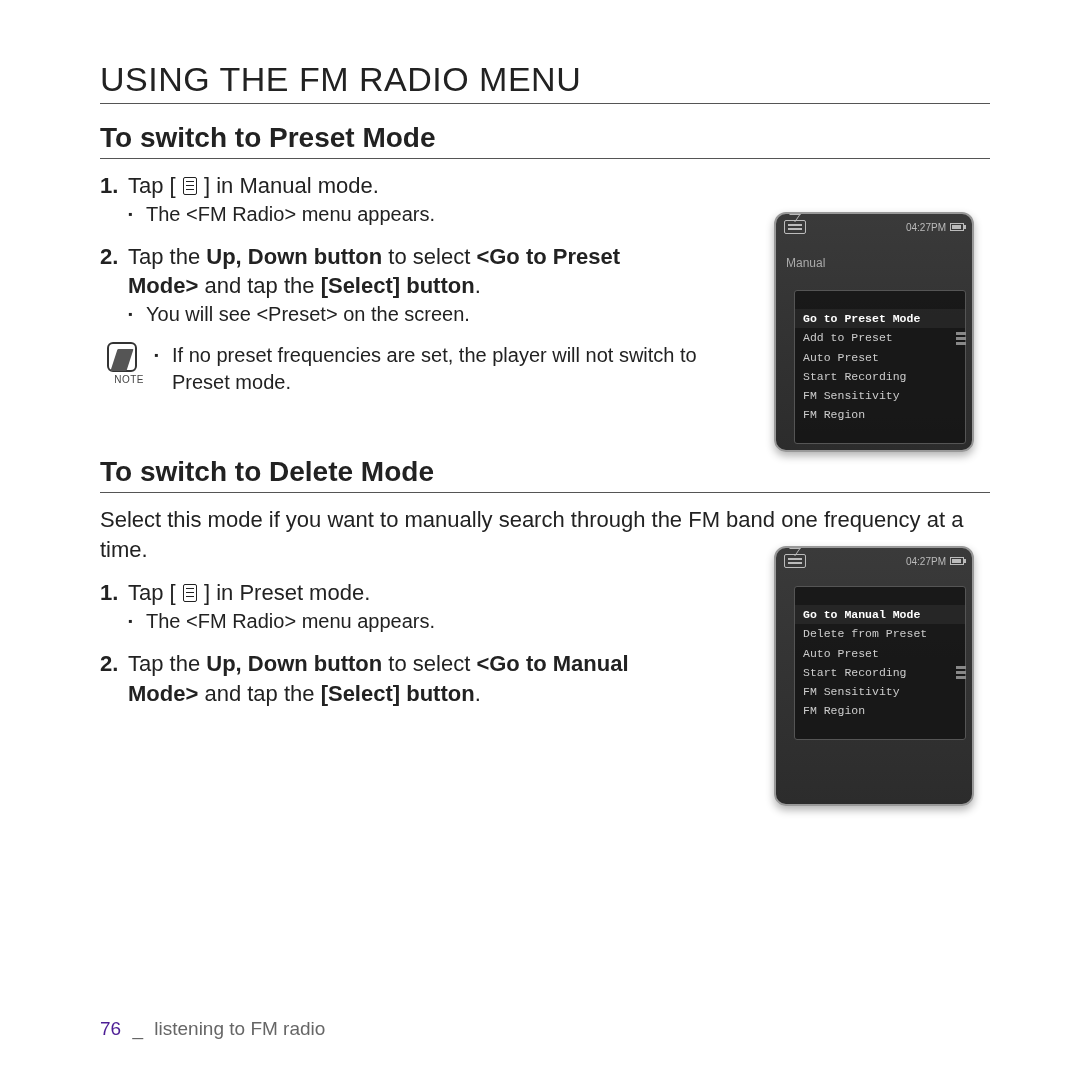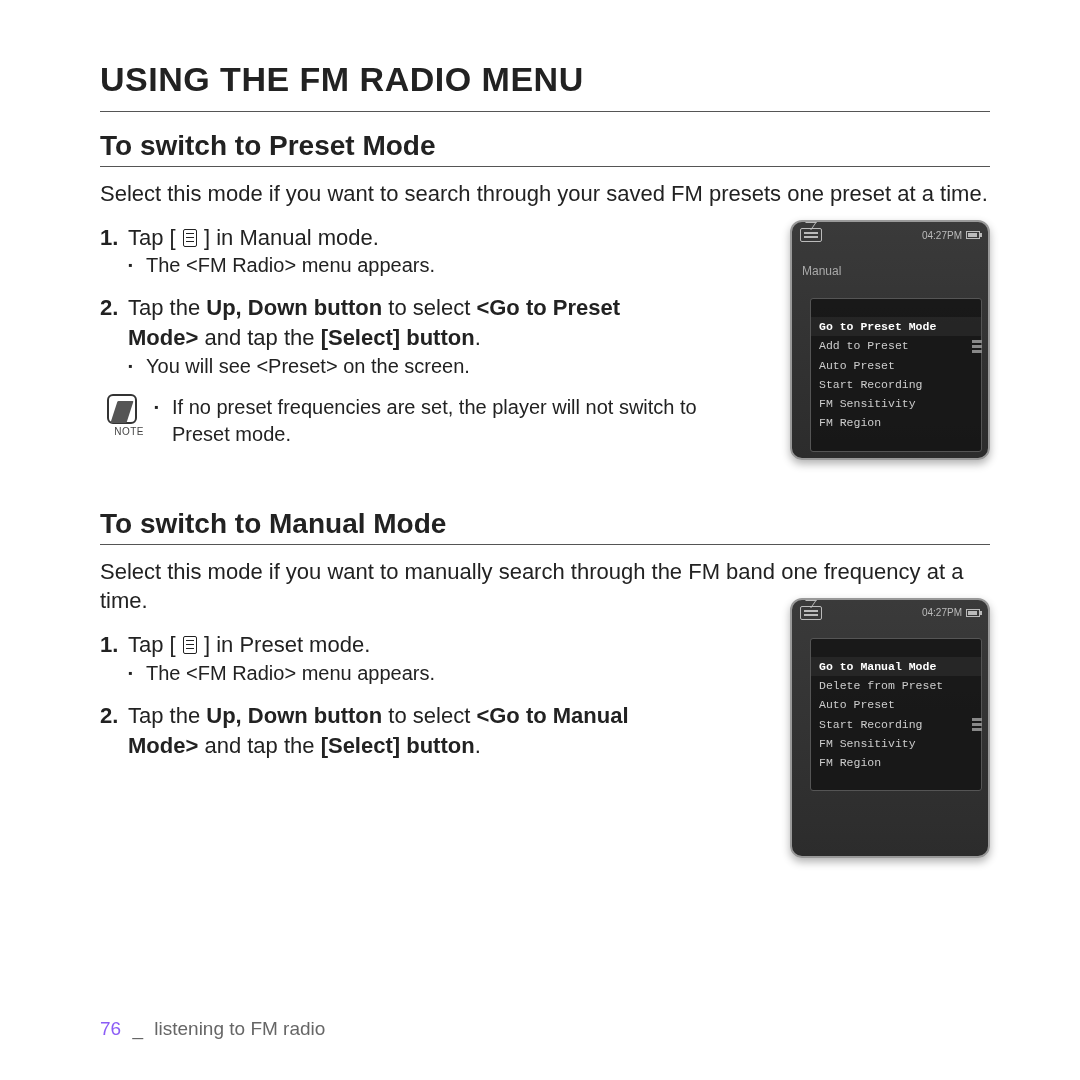--- a/index.html
+++ b/index.html
@@ -6,24 +6,24 @@
   html, body { width: 1080px; height: 1080px; }
   body {
     font-family: Arial, Helvetica, sans-serif;
     color: #222;
     background: #fff;
     position: relative;
     padding: 60px 90px 40px 100px;
   }
   .h1 {
     font-size: 34px;
-    font-weight: 700;
+    font-weight: 400;
     letter-spacing: 0.5px;
     border-bottom: 1.5px solid #555;
-    padding-bottom: 12px;
+    padding-bottom: 4px;
     margin-bottom: 18px;
   }
   .h2 {
     font-size: 28px;
     font-weight: 700;
     border-bottom: 1.5px solid #555;
     padding-bottom: 4px;
     margin-bottom: 12px;
   }
   .para {
@@ -130,21 +130,21 @@
   }
   .note-text::before {
     content:"▪";
     position:absolute; left:0; top:0;
     font-size:12px; line-height:26px;
   }
 
   
   .device {
     position: absolute;
-    right: 0;
+    right: 16px;
     width: 200px;
     height: 240px;
     border-radius: 12px;
     background: linear-gradient(#3a3a3a,#2c2c2c);
     border: 2px solid #999;
     box-shadow: 0 4px 8px rgba(0,0,0,.3);
     color:#ddd;
     font-family: Arial, sans-serif;
     overflow:hidden;
   }
@@ -214,33 +214,32 @@
   .section1 .device { top: 90px; }
   .section2 .device { top: 90px; height: 260px; }
 
   .footer {
     position:absolute;
     left:100px;
     bottom:40px;
     font-size:19px;
     color:#666;
   }
-  .footer .pn { color:#8b5cf6; }
+  .footer .pn { color:#4c1d95; }
   .footer .sep { margin:0 6px; }
 
   b { font-weight:700; }
 </style>
 </head>
 <body>
 
 <h1 class="h1">USING THE FM RADIO MENU</h1>
 
 <div class="section section1">
   <h2 class="h2">To switch to Preset Mode</h2>
-  <p class="para">Select this mode if you want to search through your saved FM presets one preset at a time.</p>
 
   <ol class="steps">
     <li>
       <span class="num">1.</span>
       <span class="body">
         <span>Tap [</span>
         <span class="menu-icon"></span>
         <span>] in Manual mode.</span>
         <ul class="sub">
             <li>The &lt;FM Radio&gt; menu appears.</li>
@@ -287,21 +286,21 @@
       <div class="item">Add to Preset</div>
       <div class="item">Auto Preset</div>
       <div class="item">Start Recording</div>
       <div class="item">FM Sensitivity</div>
       <div class="item">FM Region</div>
     </div>
   </div>
 </div>
 
 <div class="section section2">
-  <h2 class="h2">To switch to Manual Mode</h2>
+  <h2 class="h2">To switch to Delete Mode</h2>
   <p class="para">Select this mode if you want to manually search through the FM band one frequency at a time.</p>
 
   <ol class="steps">
     <li>
       <span class="num">1.</span>
       <span class="body">
         <span>Tap [</span>
         <span class="menu-icon"></span>
         <span>] in Preset mode.</span>
         <ul class="sub">

